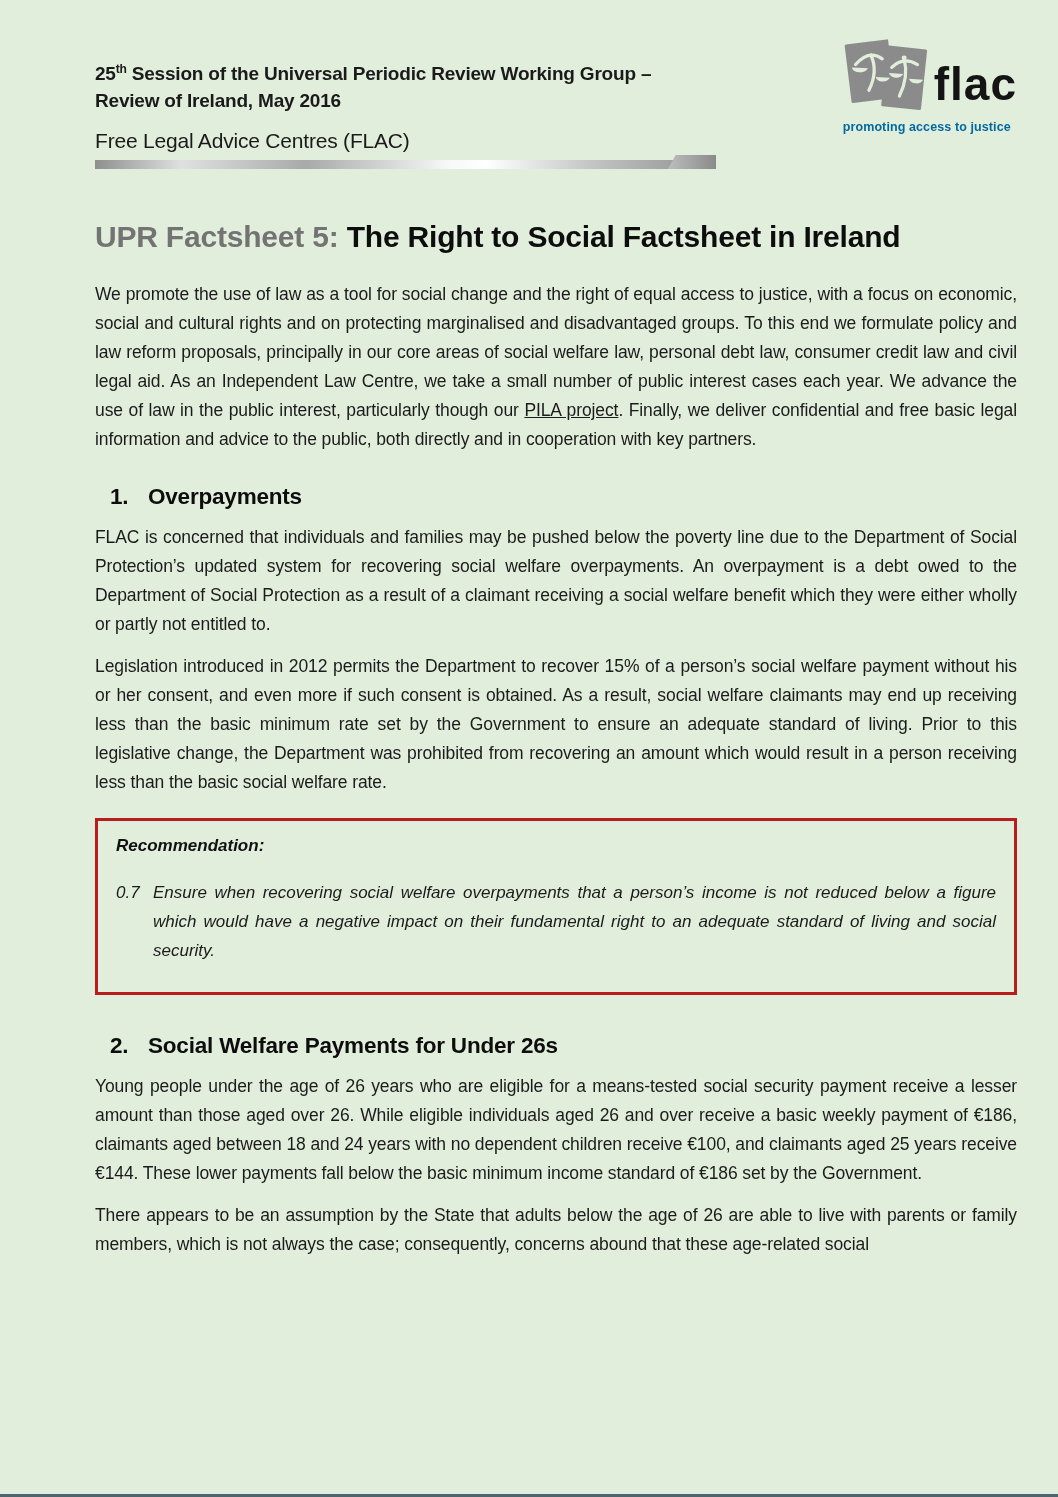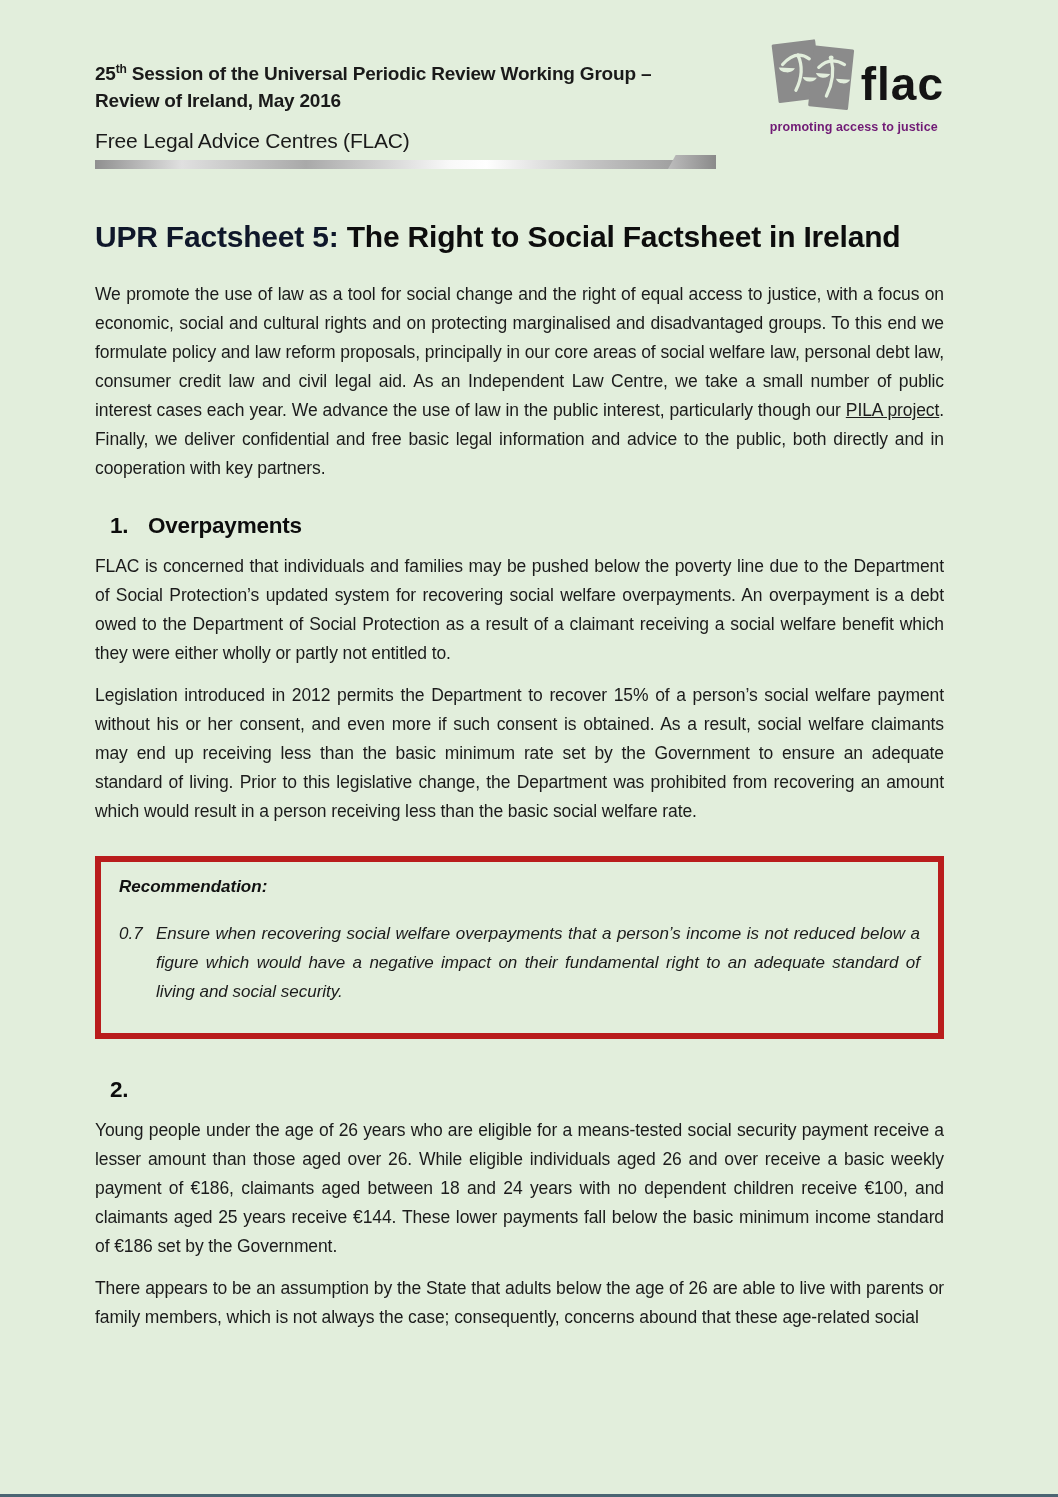--- a/index.html
+++ b/index.html
@@ -6,21 +6,21 @@
   .page {
     position: relative;
     width: 1058px;
     height: 1497px;
     background: #e2eedc;
     overflow: hidden;
     font-family: "Liberation Sans", sans-serif;
     color: #1a1a1a;
     box-sizing: border-box;
   }
-  .content { padding: 35px 114px 0 95px; }
+  .content { padding: 35px 41px 0 95px; }
 
   
   .top-row { display: flex; justify-content: space-between; align-items: flex-start; }
   .header-text { padding-top: 25px; max-width: 680px; }
   .session { font-weight: bold; font-size: 19px; line-height: 27px; letter-spacing: -0.2px; }
   .session sup { font-size: 12px; line-height: 0; }
   .org { font-weight: normal; font-size: 21px; margin-top: 15px; letter-spacing: -0.2px; }
   .divider-bar {
     margin-top: 7px; width: 621px; height: 9px; position: relative;
     background: linear-gradient(90deg,#8f8f8f 0%,#e0e0e0 14%,#a9a9a9 34%,#f8f8f8 57%,#ffffff 63%,#c4c4c4 80%,#8d8d8d 100%);
@@ -28,43 +28,43 @@
   .divider-bar::after {
     content: ""; position: absolute; right: 0; bottom: 0; width: 48px; height: 14px;
     background: linear-gradient(90deg,#bdbdbd,#8a8a8a);
     clip-path: polygon(0 100%, 16% 0, 100% 0, 100% 100%);
   }
 
   
   .logo { display: flex; flex-direction: column; align-items: flex-start; }
   .logo-top { display: flex; align-items: center; }
   .brand { font-size: 46px; font-weight: bold; letter-spacing: 1px; line-height: 1; color: #141414; margin-left: 3px; padding-top: 14px; }
-  .tagline { font-size: 12.5px; font-weight: bold; letter-spacing: 0.1px; margin-top: 1px; white-space: nowrap; color: #701a75; }
+  .tagline { font-size: 12.5px; font-weight: bold; letter-spacing: 0.1px; margin-top: 1px; white-space: nowrap; color: #0369a1; }
 
   
   .title { font-size: 30px; font-weight: bold; line-height: 46px; margin-top: 45px; letter-spacing: -0.2px; color: #0d0d0d; }
-  .title .prefix { color: #0f172a; }
+  .title .prefix { color: #737373; }
 
   
   .para {
     font-size: 17.5px; line-height: 29px; text-align: justify;
     margin: 13px 0 0 0; letter-spacing: -0.1px; color: #1b1b1b;
   }
   .para.first { margin-top: 21px; }
   .pila-link { color: inherit; text-decoration: underline; }
 
   .section-heading {
     display: flex; font-size: 22.5px; font-weight: bold; color: #0d0d0d;
     margin: 30px 0 4px 0; padding-left: 15px; letter-spacing: -0.2px;
   }
   .section-heading.after-box { margin-top: 38px; }
   .section-heading .num { width: 38px; flex-shrink: 0; }
 
   
-  .rec-box { border: 6px solid #b91c1c; margin-top: 30px; padding: 15px 18px 27px 18px; }
+  .rec-box { border: 3px solid #b91c1c; margin-top: 21px; padding: 15px 18px 27px 18px; }
   .rec-label { font-weight: bold; font-style: italic; font-size: 17px; color: #111; }
   .rec-item { display: flex; margin-top: 22px; font-style: italic; font-size: 17px; line-height: 29px; color: #1b1b1b; }
   .rec-item .num { width: 37px; flex-shrink: 0; }
   .rec-item .text { text-align: justify; }
 
   
   .footer-line { position: absolute; bottom: 0; left: 0; right: 0; height: 3px; background: #4b6573; }
 </style>
 </head>
 <body>
@@ -120,20 +120,21 @@
     <div class="rec-box">
       <div class="rec-label">Recommendation:</div>
       <div class="rec-item">
         <span class="num">0.7</span>
         <span class="text">Ensure when recovering social welfare overpayments that a person’s income is not reduced below a figure which would have a negative impact on their fundamental right to an adequate standard of living and social security.</span>
       </div>
     </div>
 
     <h2 class="section-heading after-box">
         <span class="num">2.</span>
+        <span>Social Welfare Payments for Under 26s</span>
       </h2>
     <p class="para">Young people under the age of 26 years who are eligible for a means-tested social security payment receive a lesser amount than those aged over 26. While eligible individuals aged 26 and over receive a basic weekly payment of €186, claimants aged between 18 and 24 years with no dependent children receive €100, and claimants aged 25 years receive €144. These lower payments fall below the basic minimum income standard of €186 set by the Government.</p>
     <p class="para">There appears to be an assumption by the State that adults below the age of 26 are able to live with parents or family members, which is not always the case; consequently, concerns abound that these age-related social</p>
 
   </div>
 
   <div class="footer-line"></div>
 </div>
 
 </body></html>

